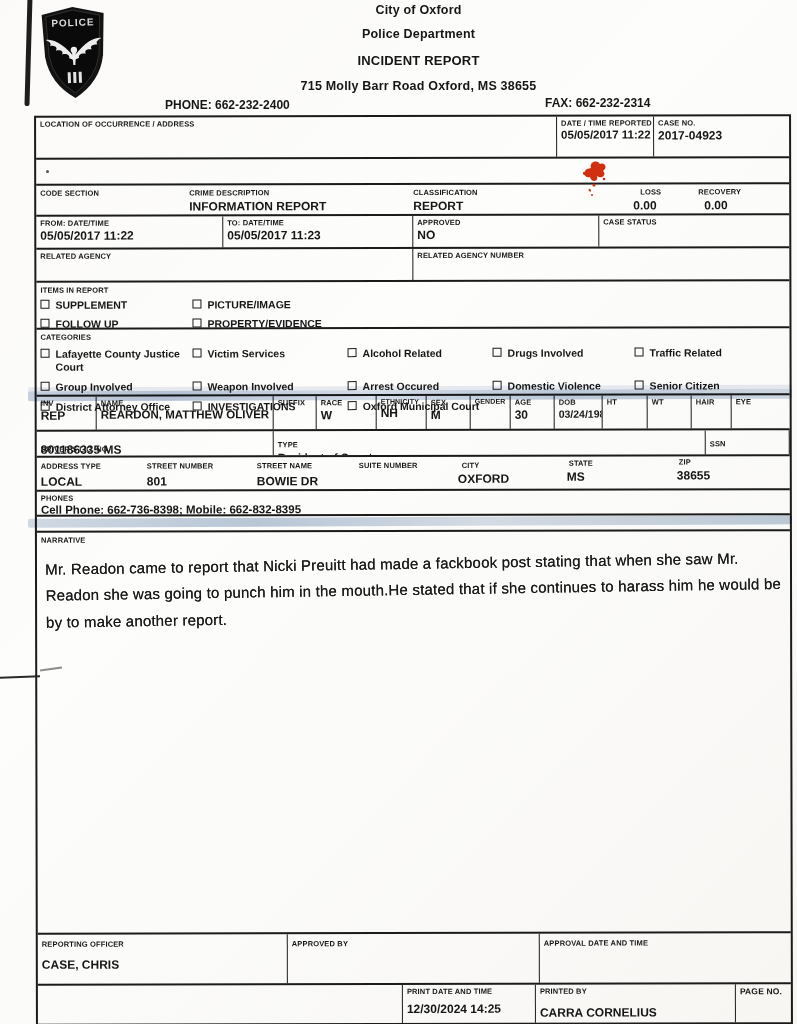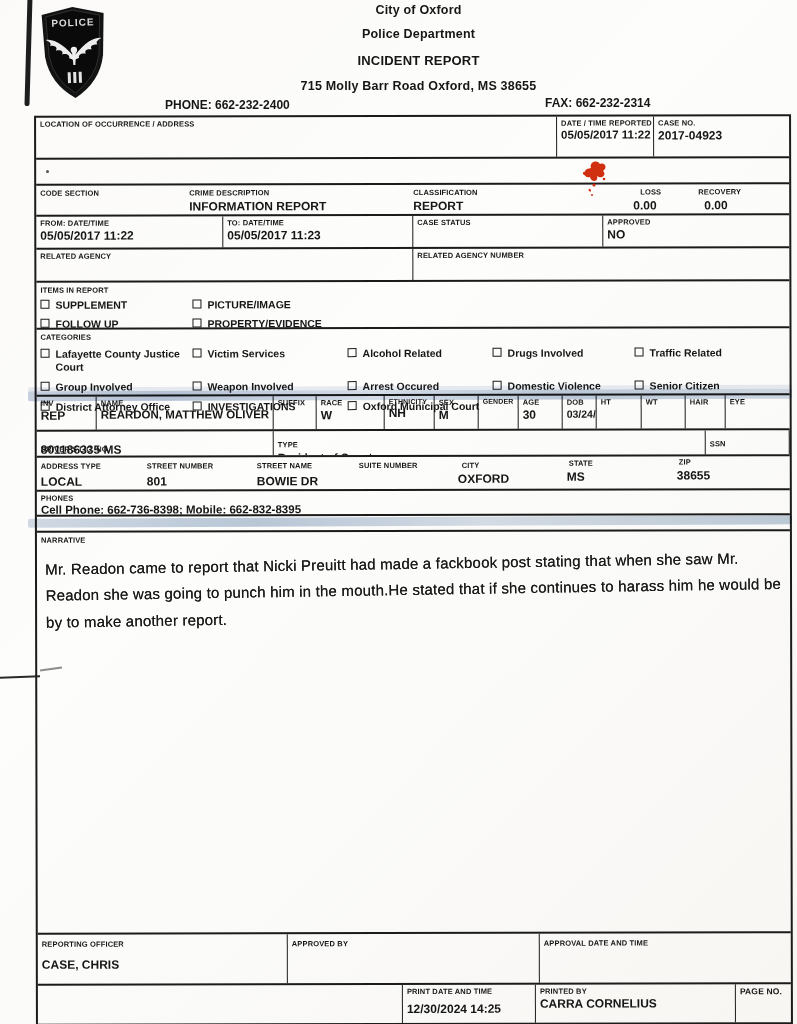--- a/index.html
+++ b/index.html
@@ -117,27 +117,27 @@
 
     <div class="row" style="height:33px">
       <div class="cell" style="width:187px">
         <div class="lbl">FROM: DATE/TIME</div>
         <div class="val">05/05/2017 11:22</div>
       </div>
       <div class="cell" style="width:190px">
         <div class="lbl">TO: DATE/TIME</div>
         <div class="val">05/05/2017 11:23</div>
       </div>
-      <div class="cell" style="flex:1">
-        <div class="lbl">CASE STATUS</div>
-        <div class="val"></div>
-      </div>
       <div class="cell" style="width:186px">
         <div class="lbl">APPROVED</div>
         <div class="val">NO</div>
+      </div>
+      <div class="cell" style="flex:1">
+        <div class="lbl">CASE STATUS</div>
+        <div class="val"></div>
       </div>
     </div>
 
     <div class="row" style="height:33px">
       <div class="cell" style="width:377px">
         <div class="lbl">RELATED AGENCY</div>
         <div class="val"></div>
       </div>
       <div class="cell" style="flex:1">
         <div class="lbl">RELATED AGENCY NUMBER</div>
@@ -233,41 +233,41 @@
           <div class="val">REP</div>
         </div>
       <div class="cell" style="width:177px">
           <div class="lbl">NAME</div>
           <div class="val" style="font-size:11.5px">REARDON, MATTHEW OLIVER</div>
         </div>
       <div class="cell" style="width:43px">
           <div class="lbl">SUFFIX</div>
           <div class="val"></div>
         </div>
-      <div class="cell" style="width:68px">
+      <div class="cell" style="width:60px">
           <div class="lbl">RACE</div>
           <div class="val">W</div>
         </div>
       <div class="cell" style="width:50px">
           <div class="lbl" style="font-size:7px">ETHNICITY</div>
           <div class="val">NH</div>
         </div>
       <div class="cell" style="width:44px">
           <div class="lbl">SEX</div>
           <div class="val">M</div>
         </div>
       <div class="cell" style="width:40px">
           <div class="lbl" style="font-size:7px">GENDER</div>
           <div class="val"></div>
         </div>
       <div class="cell" style="width:44px">
           <div class="lbl">AGE</div>
           <div class="val">30</div>
         </div>
-      <div class="cell" style="width:34px">
+      <div class="cell" style="width:48px">
           <div class="lbl">DOB</div>
           <div class="val" style="font-size:10.5px">03/24/1987</div>
         </div>
       <div class="cell" style="width:45px">
           <div class="lbl">HT</div>
           <div class="val"></div>
         </div>
       <div class="cell" style="width:44px">
           <div class="lbl">WT</div>
           <div class="val"></div>
@@ -342,21 +342,21 @@
     </div>
 
     <div class="row" style="height:40px">
       <div class="cell" style="width:365px"></div>
       <div class="cell" style="width:133px">
         <div class="lbl">PRINT DATE AND TIME</div>
         <div class="val" style="margin-top:6px; font-size:12px">12/30/2024 14:25</div>
       </div>
       <div class="cell" style="width:200px">
         <div class="lbl">PRINTED BY</div>
-        <div class="val" style="margin-top:1px">CARRA CORNELIUS</div>
+        <div class="val" style="margin-top:10px">CARRA CORNELIUS</div>
       </div>
       <div class="cell" style="flex:1; ">
         <div class="lbl" style="font-size:8.5px">PAGE NO.</div>
         <div class="val"></div>
       </div>
     </div>
 
   </div>
 
   <div class="band band1"></div>

